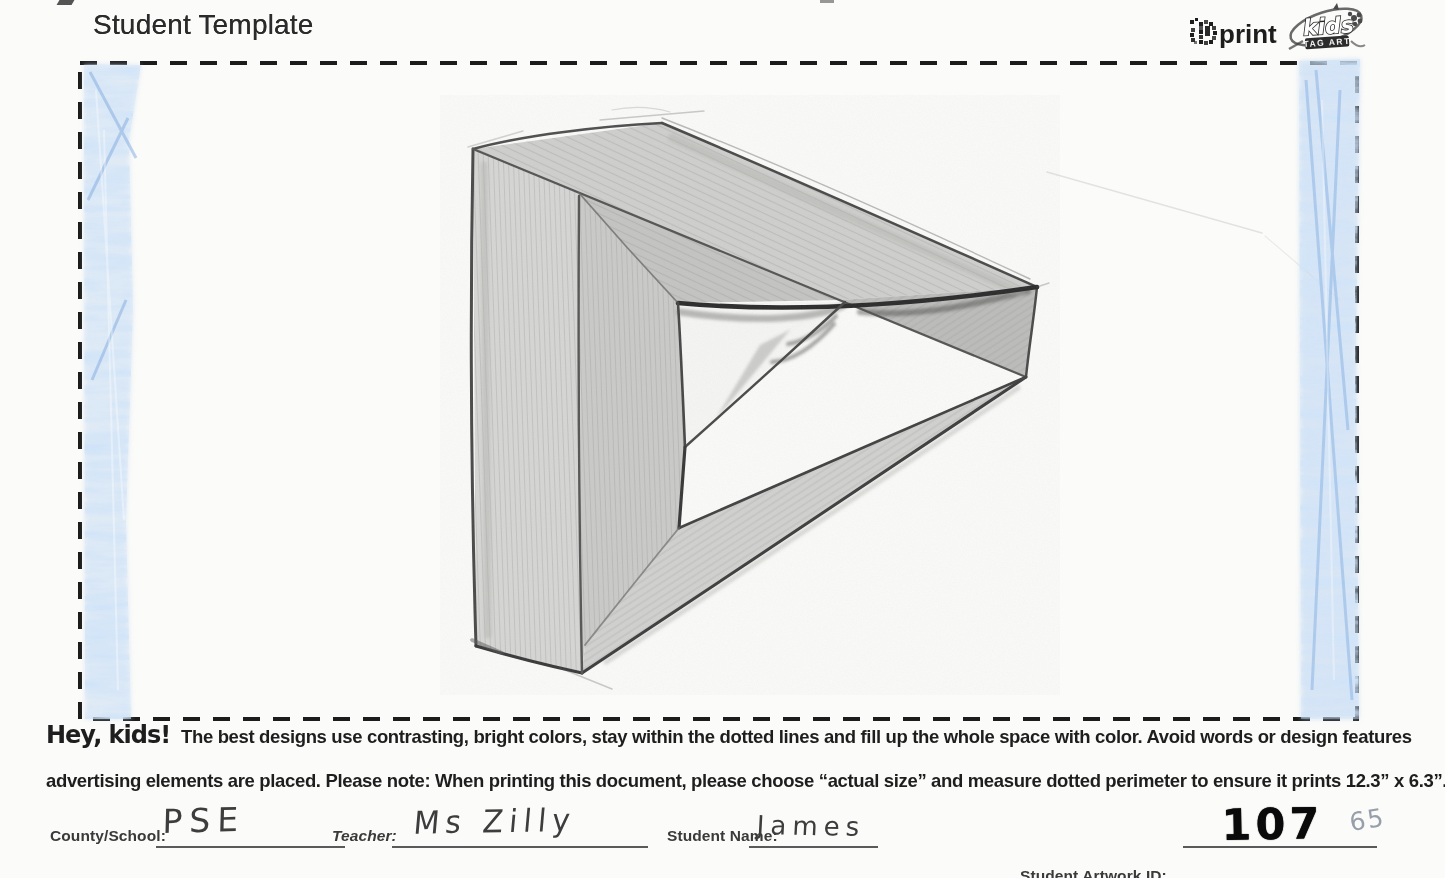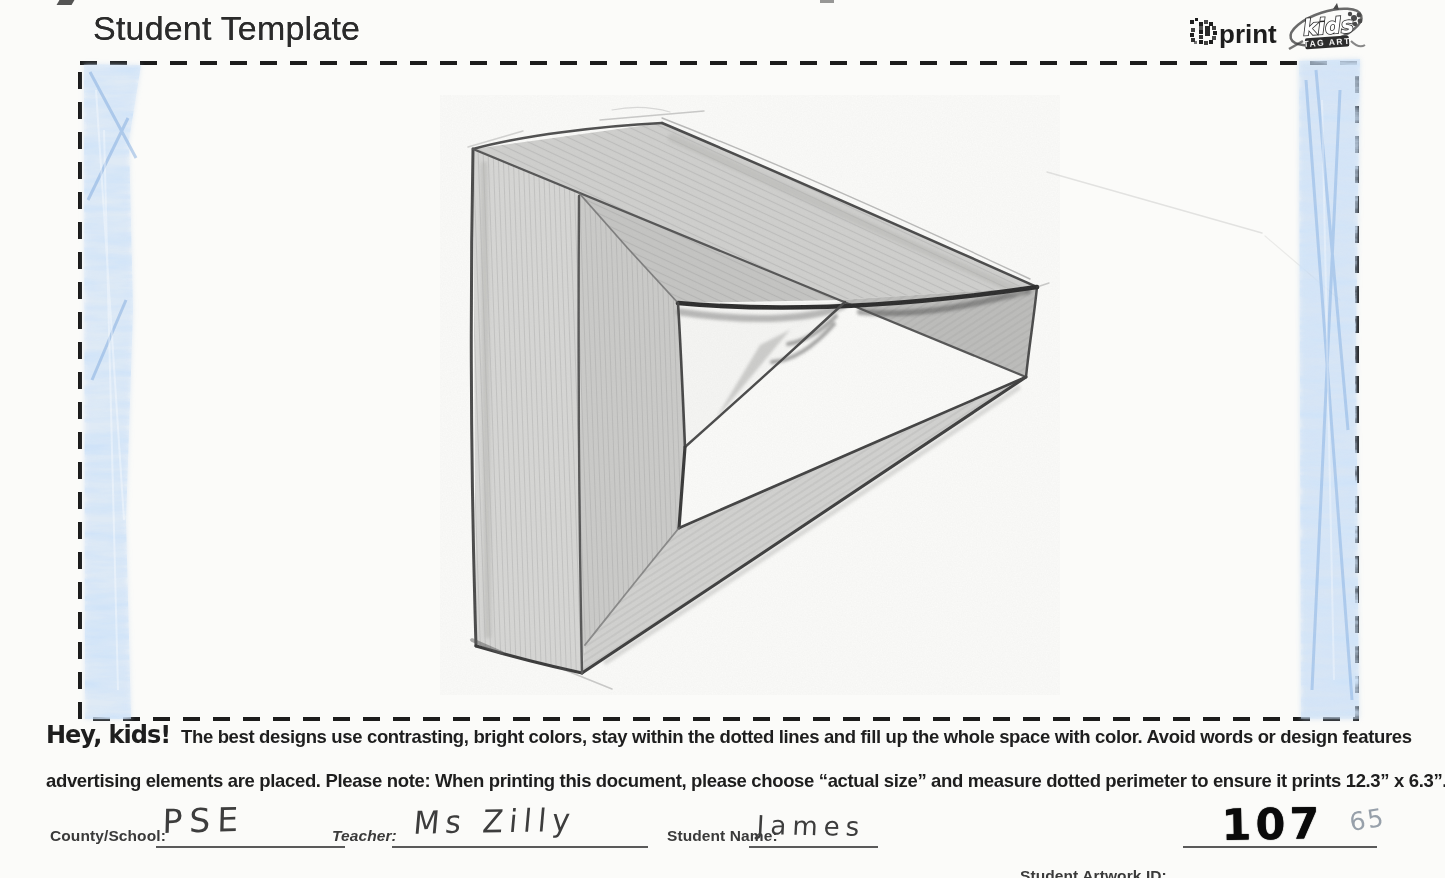--- a/index.html
+++ b/index.html
@@ -4,21 +4,21 @@
 <style>
   html,body{margin:0;padding:0;}
   body{
     width:1445px;height:878px;position:relative;overflow:hidden;
     background:#fbfbf9;
     font-family:"Liberation Sans", sans-serif;
   }
   .abs{position:absolute;}
   
   .page-title{
-    left:93px;top:9px;font-size:34px;color:#2b2b2b;letter-spacing:.2px;
+    left:93px;top:9px;font-size:28px;color:#2b2b2b;letter-spacing:.2px;
     text-shadow:0 0 .6px #2b2b2b;
   }
   
   .logo-idprint{left:1188px;top:12px;width:92px;height:38px;}
   .logo-kids{left:1281px;top:1px;width:90px;height:56px;}
   
   .frame-svg{left:0;top:0;width:1445px;height:878px;pointer-events:none;}
   .art-svg{left:430px;top:85px;width:940px;height:612px;}
   .crayon-svg{left:0;top:0;width:1445px;height:878px;pointer-events:none;}
   

